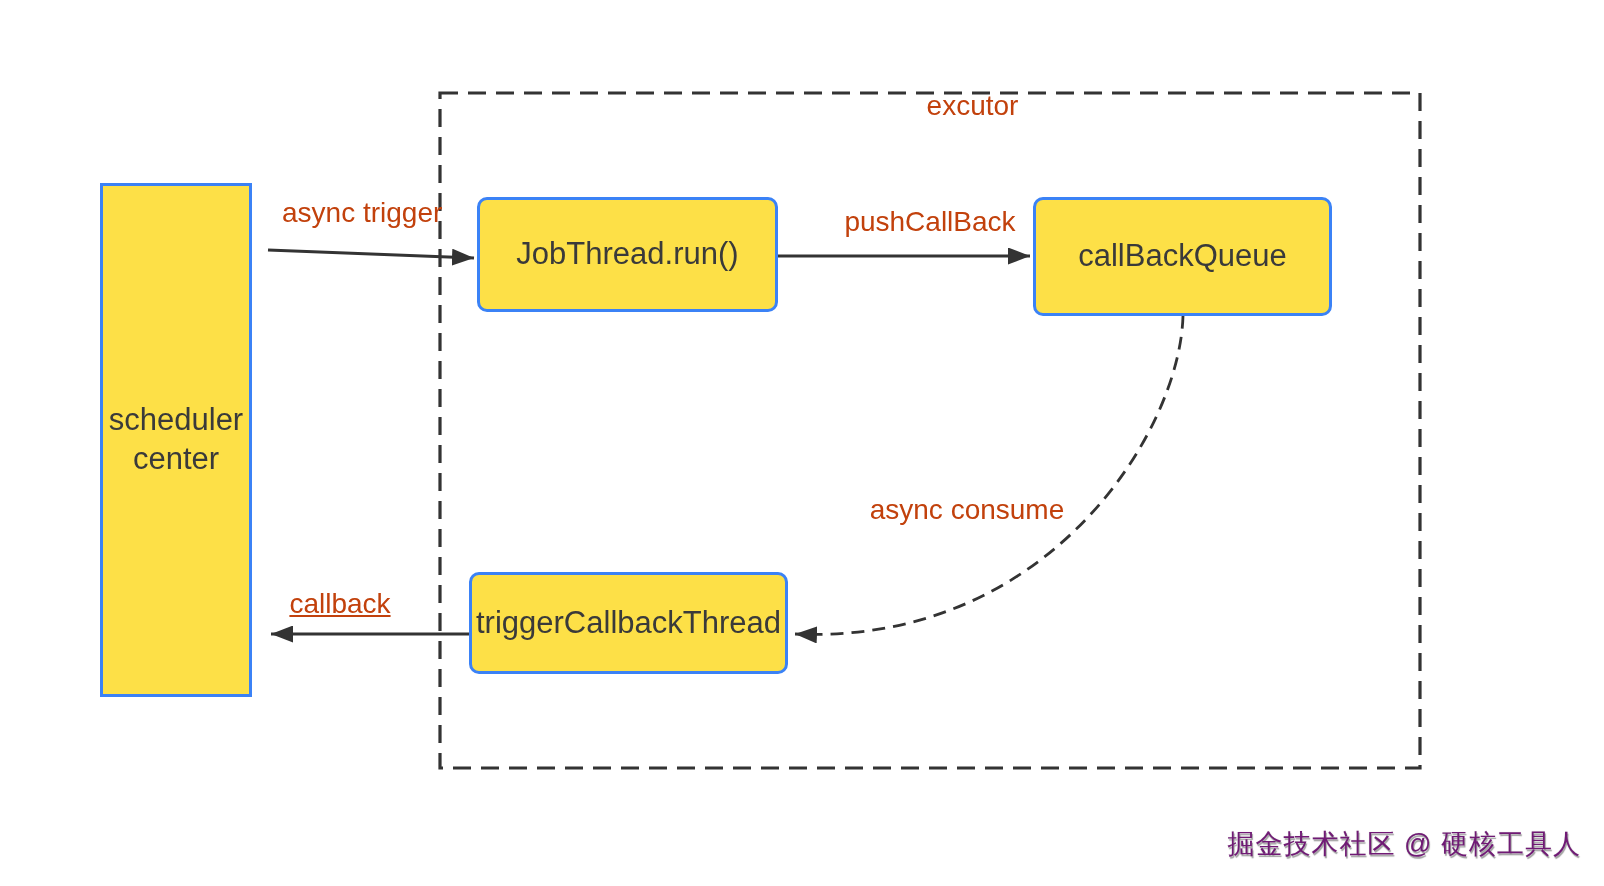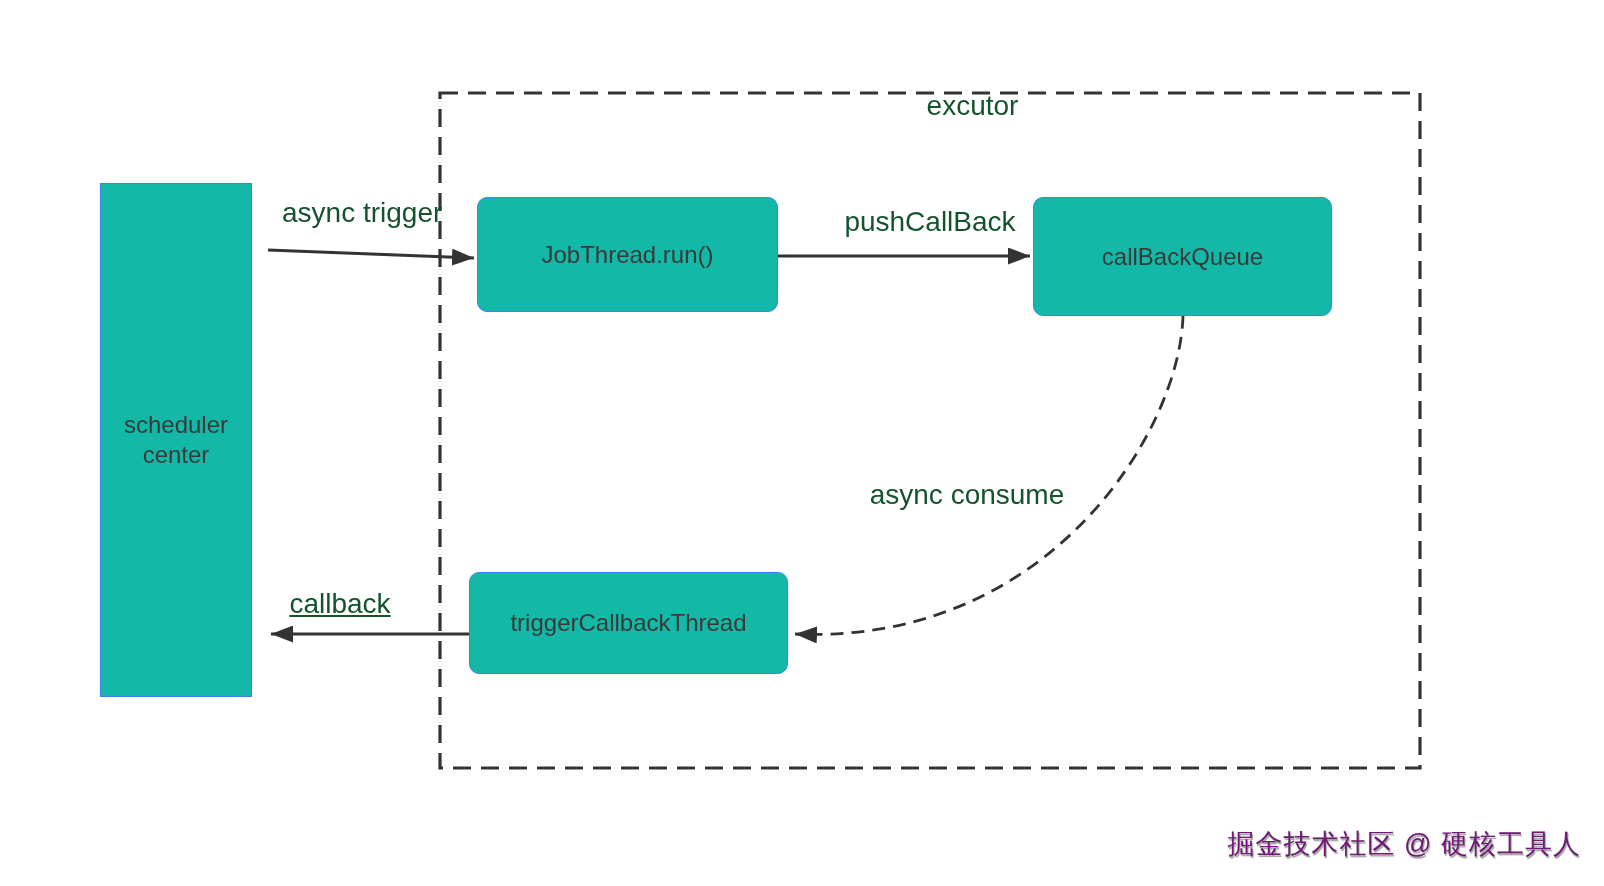--- a/index.html
+++ b/index.html
@@ -9,35 +9,35 @@
     height: 886px;
     background: #ffffff;
     overflow: hidden;
     font-family: "Liberation Sans", "DejaVu Sans", sans-serif;
     color: #3a3a3a;
   }
   .layer { position: absolute; left: 0; top: 0; width: 1604px; height: 886px; }
   .node {
     position: absolute;
     box-sizing: border-box;
-    border: 1px solid #3b82f6;
-    background: #14b8a6;
+    border: 3px solid #3b82f6;
+    background: #fde047;
     display: flex;
     align-items: center;
     justify-content: center;
     text-align: center;
-    font-size: 24px;
+    font-size: 31px;
     line-height: 1.25;
     color: #3a3a3a;
   }
   .rounded { border-radius: 10px; }
   .edge-label, .container-label {
     position: absolute;
     font-size: 28px;
-    color: #14532d;
+    color: #c2410c;
     text-align: center;
     white-space: nowrap;
   }
   .watermark {
     position: absolute;
     right: 23px;
     top: 826px;
     font-size: 27px;
     letter-spacing: 1px;
     color: #701a75;
@@ -83,19 +83,19 @@
   </div>
 
   <div class="node rounded" style="left:469px; top:572px; width:319px; height:102px;">
     <span>triggerCallbackThread</span>
   </div>
 
   <div class="edge-label" style="left:282px; top:197px; width:160px;">async trigger</div>
 
   <div class="edge-label" style="left:840px; top:206px; width:180px;">pushCallBack</div>
 
-  <div class="edge-label" style="left:852px; top:479px; width:230px;">async consume</div>
+  <div class="edge-label" style="left:852px; top:494px; width:230px;">async consume</div>
 
   <div class="edge-label" style="left:278px; top:588px; width:124px;text-decoration:underline;">callback</div>
 
   <div class="watermark">掘金技术社区 @ 硬核工具人</div>
 
 </div>
 
 </body></html>

